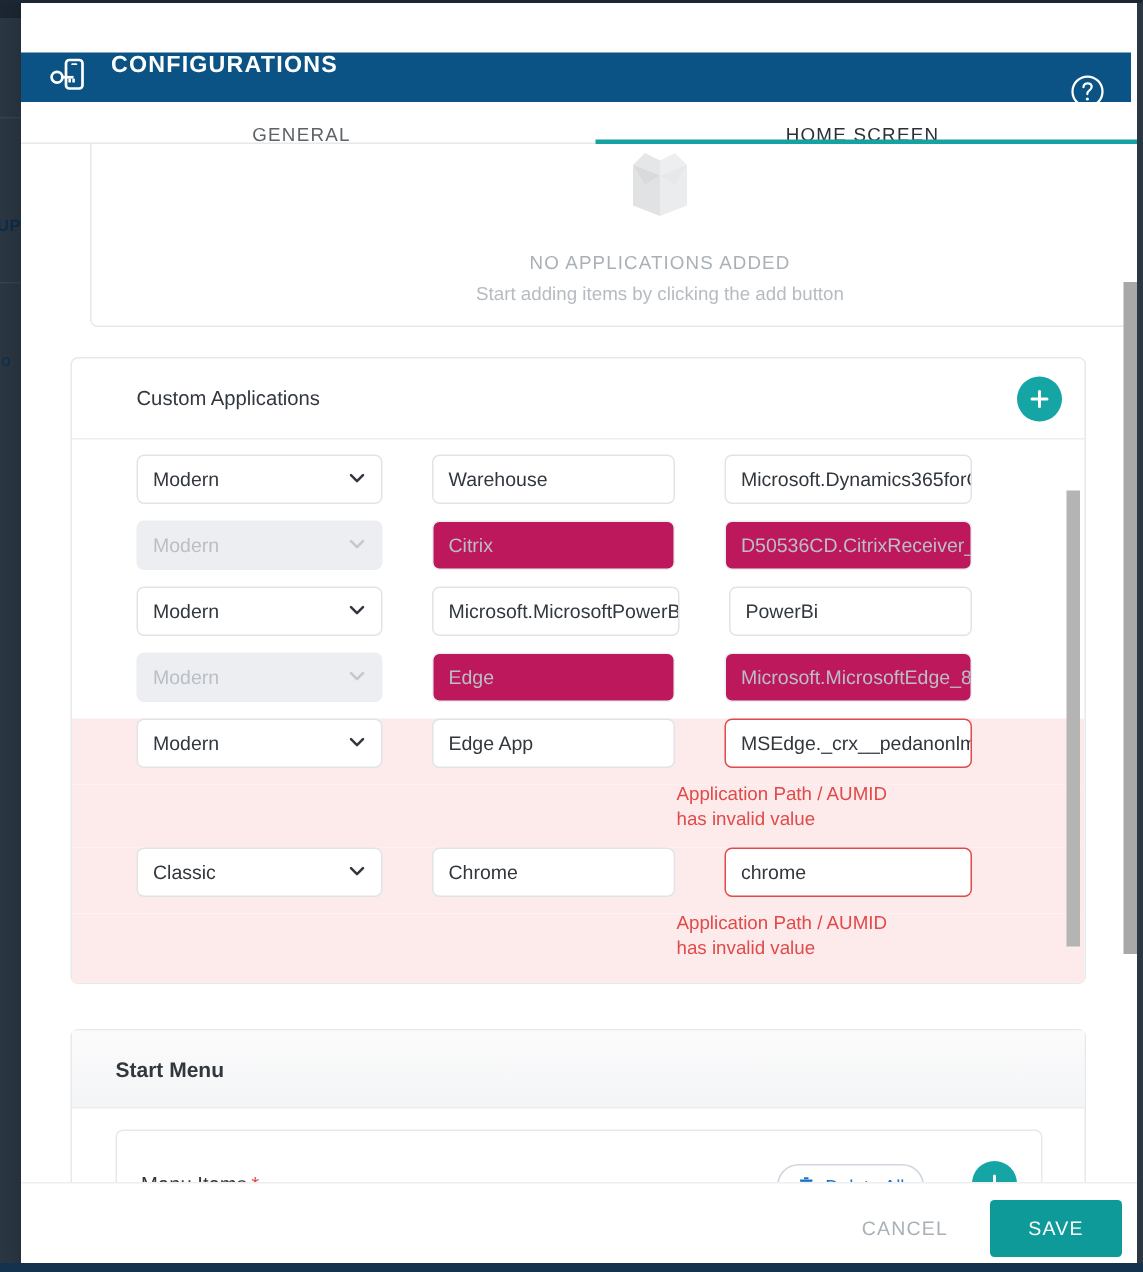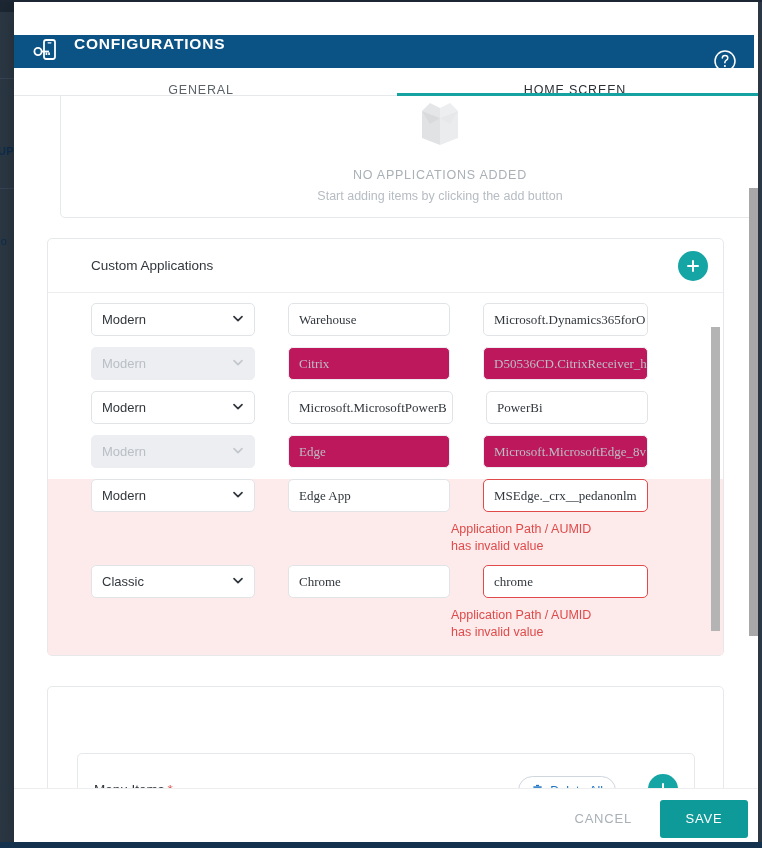--- a/index.html
+++ b/index.html
@@ -144,21 +144,20 @@
   .sel-chev {
     position: absolute; right: 9px; top: 50%; transform: translateY(-50%);
     display: block;
   }
   .txt {
     width: 162px; height: 33px; margin-left: 33px;
     border: 1px solid #e1e4e7; border-radius: 5px; background: #ffffff;
     display: flex; align-items: center; padding: 0 10px;
     font-size: 13px; color: #31373d; overflow: hidden; white-space: nowrap;
     cursor: text;
-    font-family: Liberation Serif, serif;
   }
   .txt.disabled { background: #be185d; border-color: #eceef1; color: #b9bfc5; cursor: default; }
   .txt.wide { width: 165px; margin-left: 33px; }
   .txt.invalid { border: 1.5px solid #e04a4a; background: #ffffff; color: #31373d; }
 
   .err-msg {
     position: absolute; font-size: 12.5px; color: #e04a4a; line-height: 17px;
     width: 160px;
   }
   .inner-scroll-thumb {
@@ -417,20 +416,23 @@
               <div class="err-msg" style="left:403px; top:-2px;">Application Path / AUMID has invalid value</div>
             </div>
 
           </div>
 
           <div class="inner-scroll-thumb" style="top:34px; height:304px;"></div>
         </div>
       </div>
 
       <div class="panel start-panel">
+        <div class="start-head">
+          <span class="start-head-title">Start Menu</span>
+        </div>
         <div class="start-sub">
           <div class="start-sub-label">
             <span>Menu Items</span><span class="req-star">*</span>
           </div>
           <button class="del-all">
             <span>
               <svg width="13" height="13" viewBox="0 0 14 14">
                 <rect x="2.5" y="3.6" width="9" height="1.4" fill="#1a73c4"></rect>
                 <rect x="5.4" y="2" width="3.2" height="1.4" fill="#1a73c4"></rect>
                 <path d="M3.6 5.4 h6.8 l-.6 6.4 H4.2 Z" fill="none" stroke="#1a73c4" stroke-width="1.2"></path>

